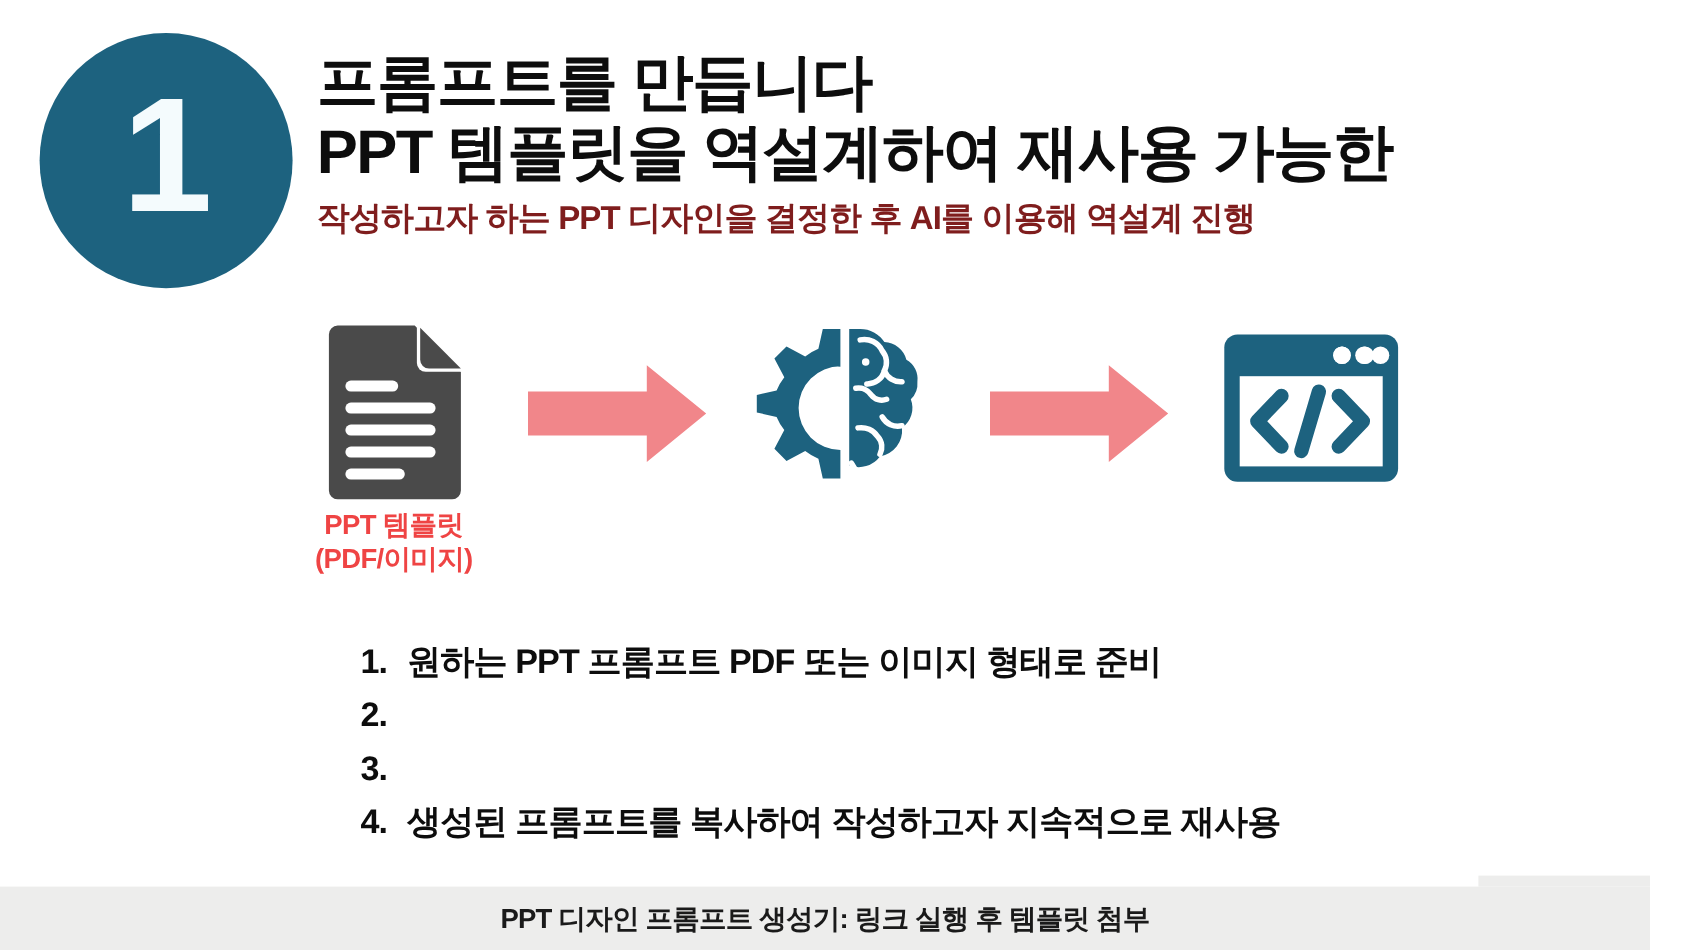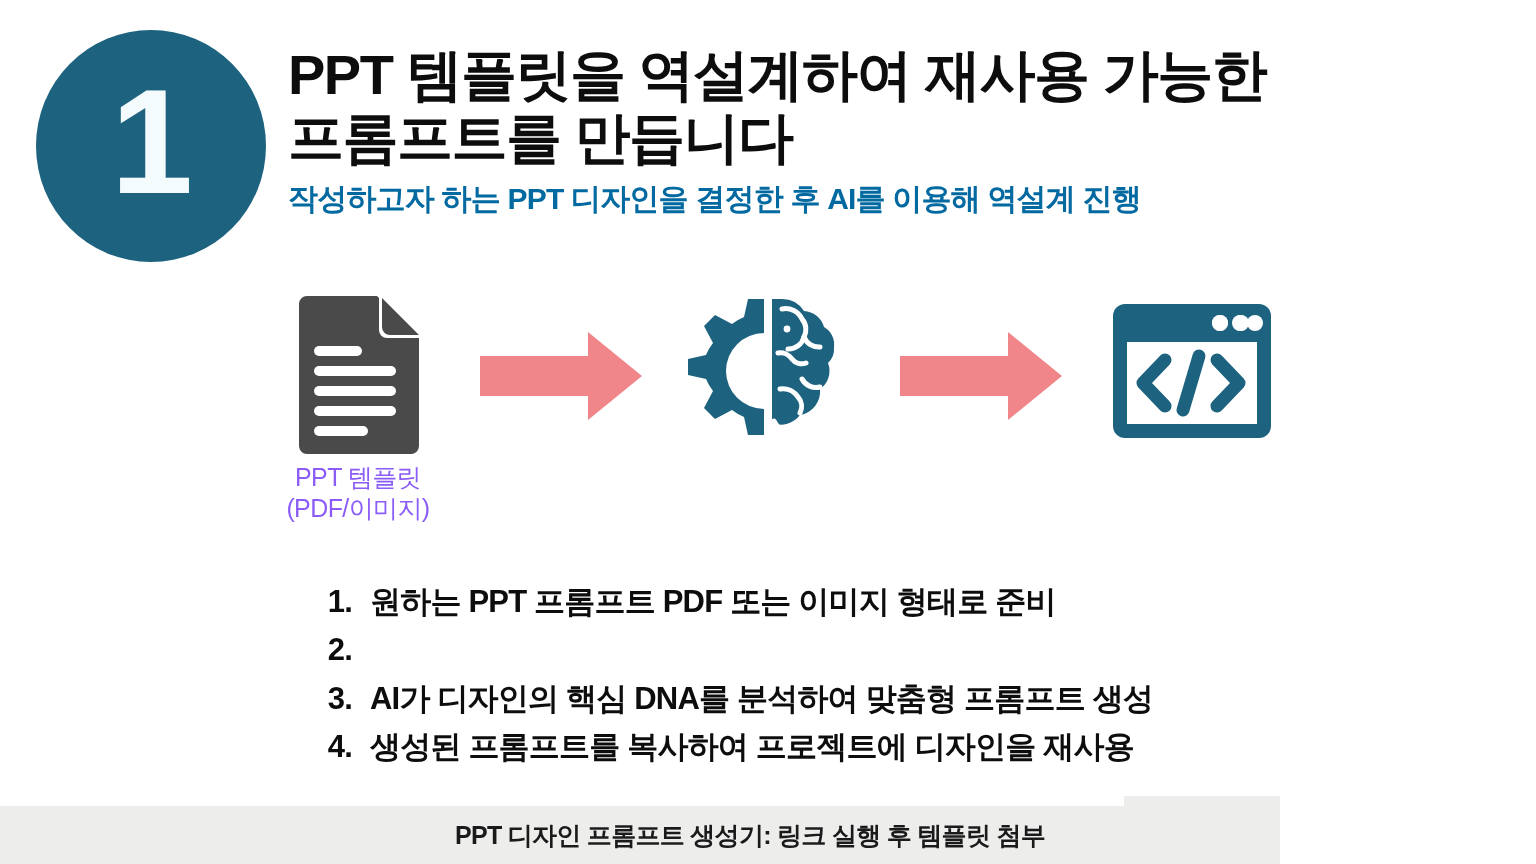--- a/index.html
+++ b/index.html
@@ -61,21 +61,21 @@
     letter-spacing: -1.5px;
     color: #0d0d0d;
     white-space: nowrap;
   }
   .subtitle-line {
     margin-top: 12px;
     font-size: 30px;
     font-weight: 600;
     line-height: 1.2;
     letter-spacing: -0.8px;
-    color: #0369a1;
+    color: #7f1d1d;
     white-space: nowrap;
   }
 
   
   .flow {
     position: absolute;
     left: 0;
     top: 286px;
     width: 1536px;
     height: 260px;
@@ -86,24 +86,24 @@
   }
   .flow-node .icon-box {
     height: 170px;
     display: flex;
     align-items: center;
     justify-content: center;
   }
   .flow-node .node-label {
     margin-top: 6px;
     font-size: 25px;
-    font-weight: 400;
+    font-weight: 700;
     line-height: 1.25;
     letter-spacing: -0.6px;
-    color: #8b5cf6;
+    color: #ef4444;
     white-space: pre-line;
   }
 
   .node-doc   { left: 232px;  top: 0;  width: 252px; }
   .node-brain { left: 640px;  top: 0;  width: 256px; }
   .node-code  { left: 1042px; top: 0;  width: 300px; }
 
   .flow-arrow {
     position: absolute;
     top: 44px;
@@ -136,21 +136,21 @@
     flex: 0 0 52px;
     text-align: right;
     padding-right: 18px;
   }
 
   
   .caption-bar {
     position: absolute;
     left: 0;
     top: 806px;
-    width: 1280px;
+    width: 1500px;
     height: 58px;
     background: #ededec;
   }
   .caption-bar .notch {
     position: absolute;
     right: 0;
     top: -10px;
     width: 156px;
     height: 10px;
     background: #ededec;
@@ -174,22 +174,22 @@
 </head>
 <body>
 
 <div id="slide">
 
   <div class="step-badge">
     <span class="num">1</span>
   </div>
 
   <div class="header-text">
+    <div class="title-line">프롬프트를 만듭니다</div>
     <div class="title-line">PPT 템플릿을 역설계하여 재사용 가능한</div>
-    <div class="title-line">프롬프트를 만듭니다</div>
     <div class="subtitle-line">작성하고자 하는 PPT 디자인을 결정한 후 AI를 이용해 역설계 진행</div>
   </div>
 
   <div class="flow">
 
     <div class="flow-node node-doc">
       <div class="icon-box">
         <svg width="138" height="166" viewBox="0 0 138 166" aria-hidden="true">
           <path d="M10 8 h78 l42 42 v108 a8 8 0 0 1 -8 8 H18 a8 8 0 0 1 -8 -8 V16 a8 8 0 0 1 8 -8 z" fill="#4a4a4a"></path>
           <path d="M90 6 L134 50 H98 a8 8 0 0 1 -8 -8 z" fill="#ffffff"></path>
@@ -275,25 +275,24 @@
   <ol class="steps-list">
     <li class="step-item">
       <span class="step-num">1.</span>
       <span class="step-txt">원하는 PPT 프롬프트 PDF 또는 이미지 형태로 준비</span>
     </li>
     <li class="step-item">
       <span class="step-num">2.</span>
     </li>
     <li class="step-item">
       <span class="step-num">3.</span>
-      <span class="step-txt">AI가 디자인의 핵심 DNA를 분석하여 맞춤형 프롬프트 생성</span>
     </li>
     <li class="step-item">
       <span class="step-num">4.</span>
-      <span class="step-txt">생성된 프롬프트를 복사하여 프로젝트에 디자인을 재사용</span>
+      <span class="step-txt">생성된 프롬프트를 복사하여 작성하고자 지속적으로 재사용</span>
     </li>
   </ol>
 
   <div class="caption-bar">
     <div class="notch"></div>
     <div class="caption-text">PPT 디자인 프롬프트 생성기: 링크 실행 후 템플릿 첨부</div>
   </div>
 
 </div>
 

